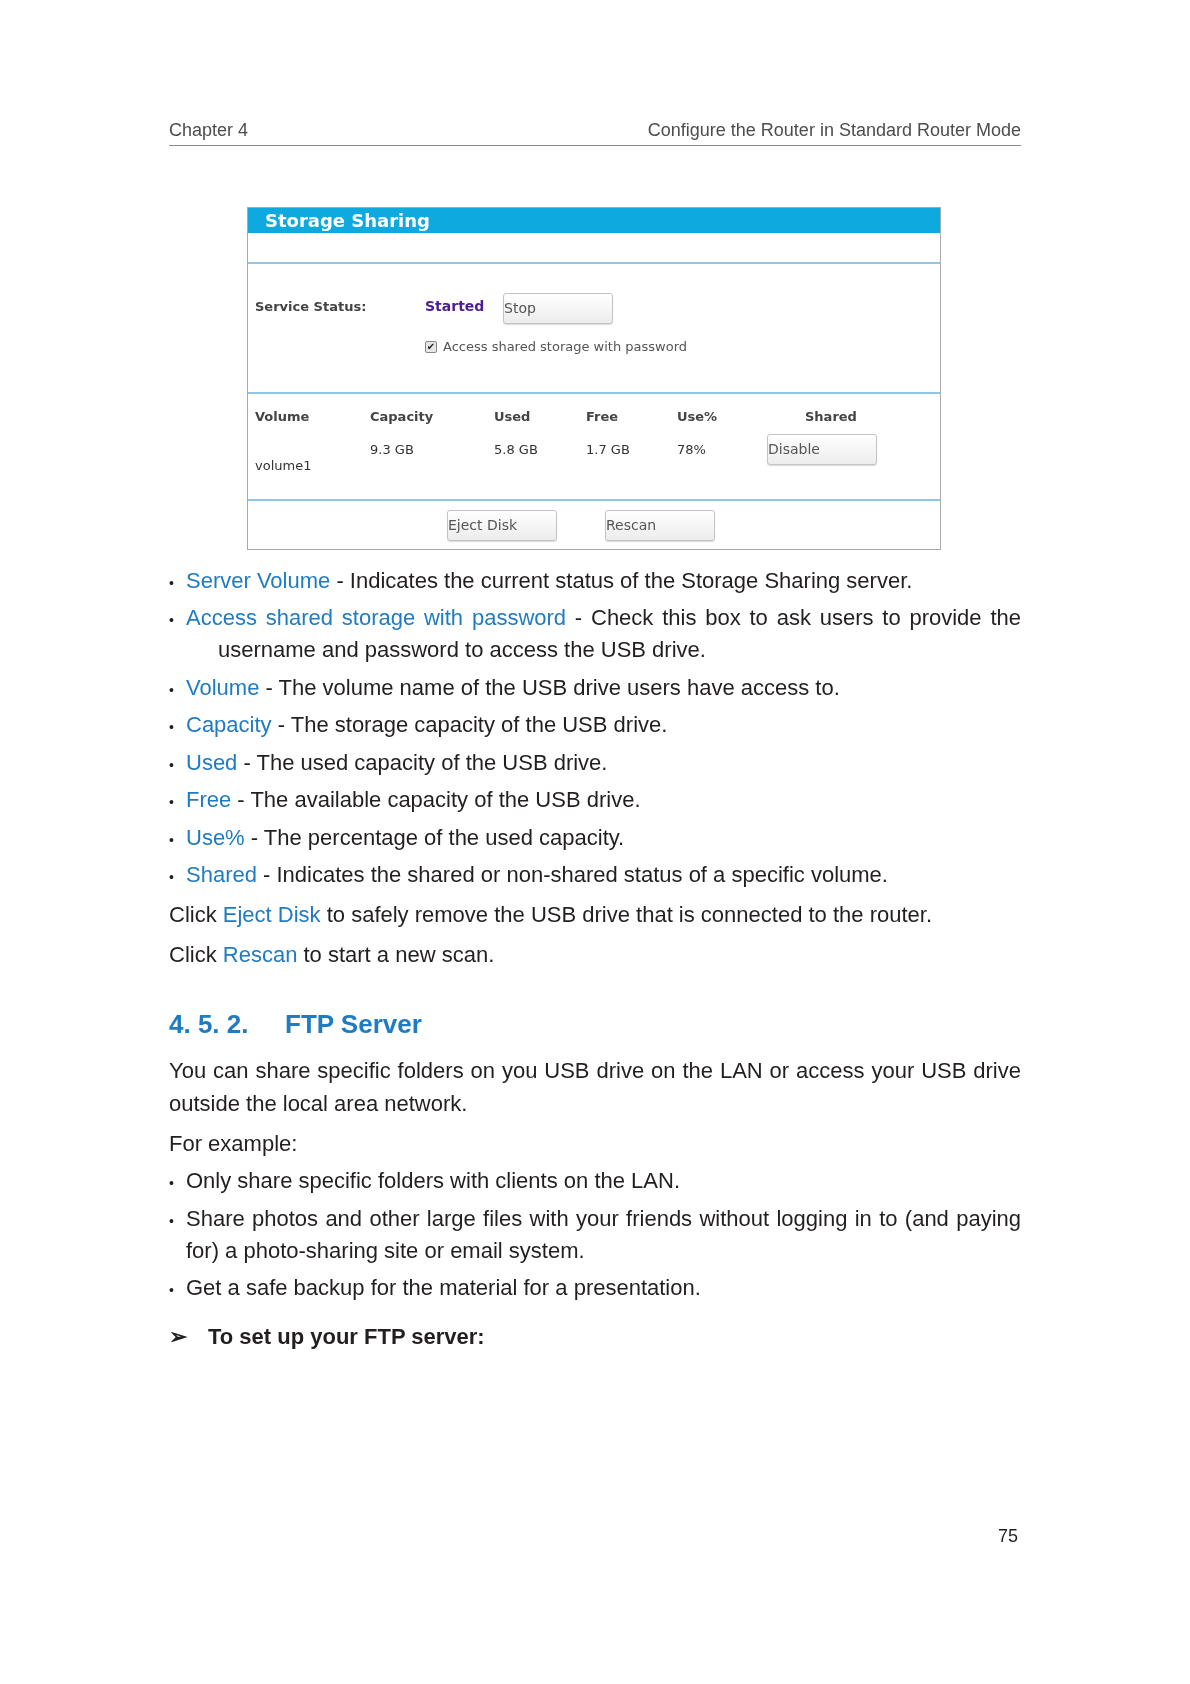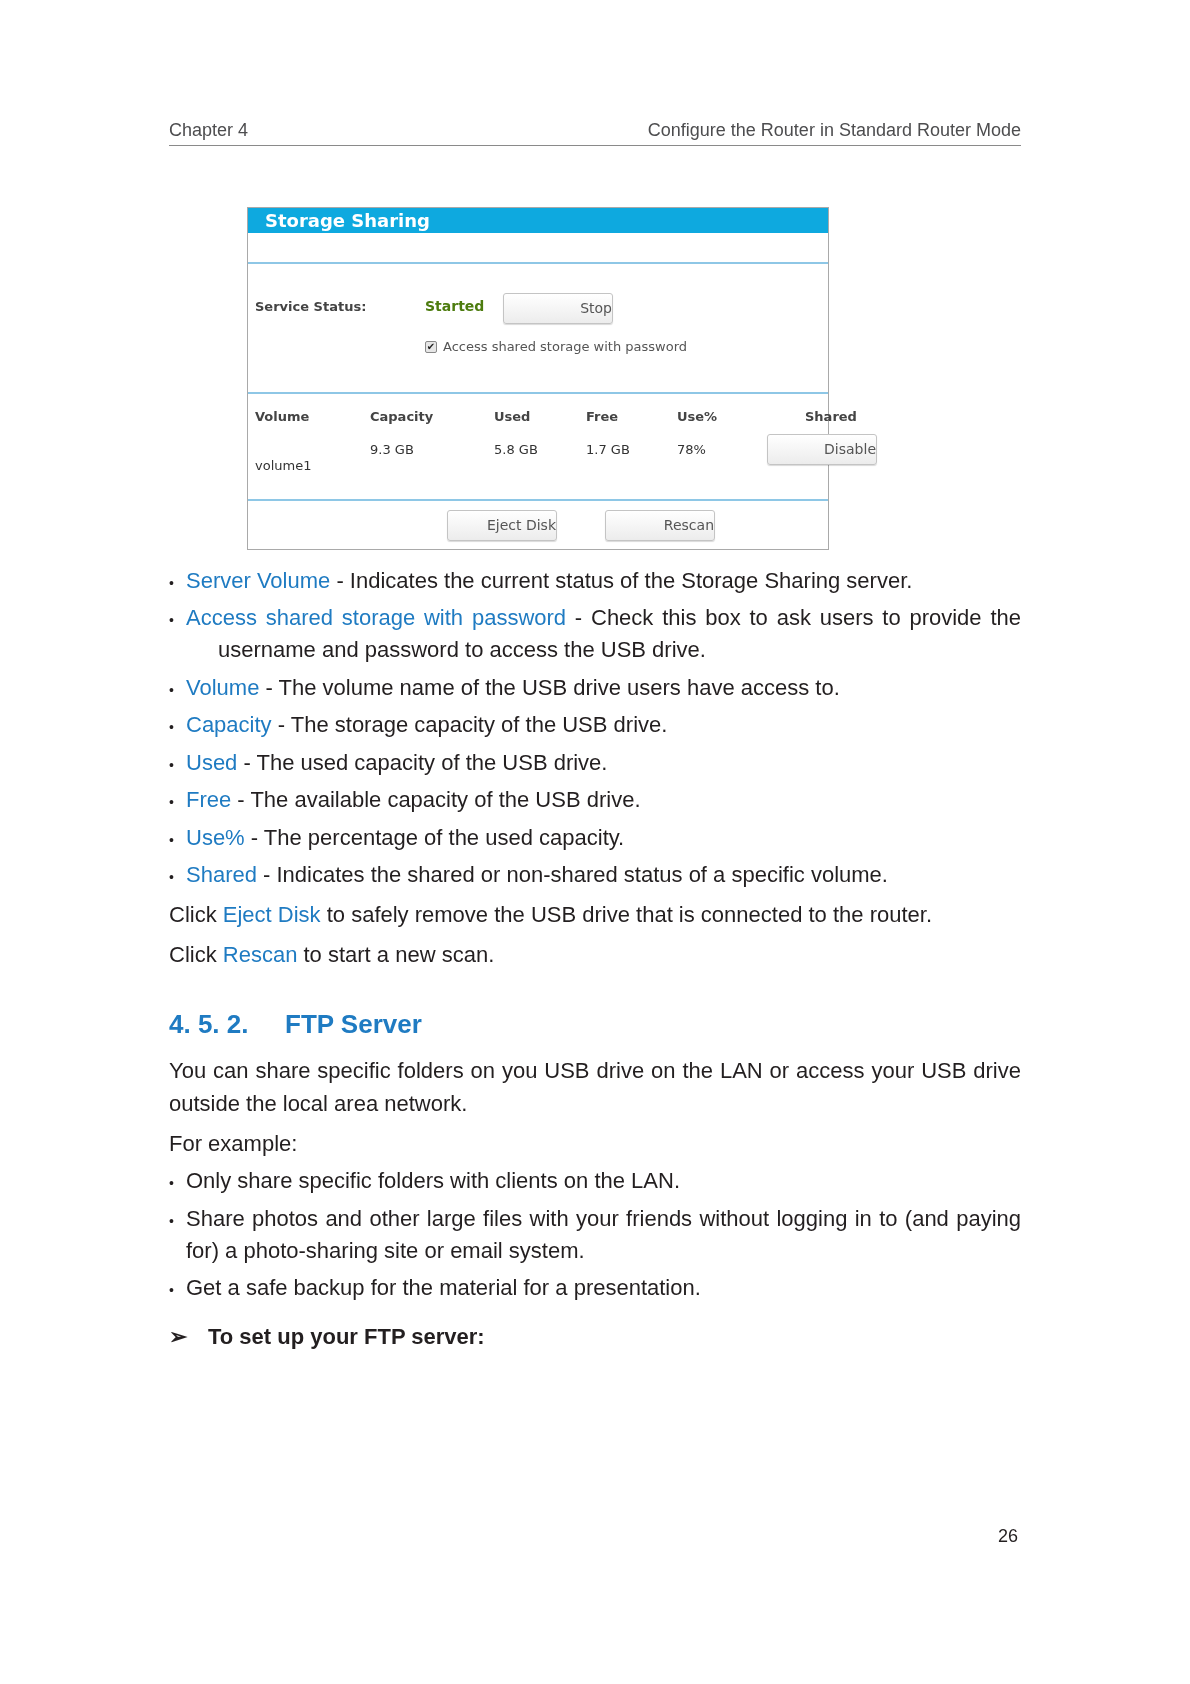--- a/index.html
+++ b/index.html
@@ -2,27 +2,27 @@
 <html><head>
 <meta charset="utf-8">
 <style>
   html, body { margin:0; padding:0; background:#ffffff; }
   body { width:1190px; height:1684px; position:relative; overflow:hidden;
          font-family:"Liberation Sans", sans-serif; color:#231f20; }
   .abs { position:absolute; }
   .hdr { font-size:18px; color:#4d4d4f; top:120px; }
   .hdr-rule { left:169px; width:852px; top:145px; height:1px; background:#8a8a8a; }
 
-  .panel { left:247px; top:207px; width:582px; height:343px; border:1px solid #a9a9a9; background:#fff; box-sizing:border-box; }
+  .panel { left:247px; top:207px; width:694px; height:343px; border:1px solid #a9a9a9; background:#fff; box-sizing:border-box; }
   .panel-title { left:0; top:0; right:0; height:25px; background:#0ea9df; color:#fff; font-weight:bold; font-size:18px; line-height:25px; padding-left:17px; font-family:"DejaVu Sans", sans-serif; letter-spacing:0; }
   .sep { left:0; right:0; height:2px; background:#8ec7e6; }
   .ui { font-family:"DejaVu Sans", sans-serif; font-size:13px; color:#333; }
   .ui-b { font-weight:bold; color:#444; }
-  .started { color:#4d7c0f; font-weight:bold; font-size:14px; }
-  .btn { position:absolute; background:linear-gradient(#ffffff,#ececec); border:1px solid #c4c4c4; border-radius:3px; box-shadow:0 1px 1px rgba(0,0,0,0.15); font-family:"DejaVu Sans", sans-serif; font-size:14px; color:#555; text-align:right; box-sizing:border-box; cursor:pointer; }
+  .started { color:#4c1d95; font-weight:bold; font-size:14px; }
+  .btn { position:absolute; background:linear-gradient(#ffffff,#ececec); border:1px solid #c4c4c4; border-radius:3px; box-shadow:0 1px 1px rgba(0,0,0,0.15); font-family:"DejaVu Sans", sans-serif; font-size:14px; color:#555; text-align:left; box-sizing:border-box; cursor:pointer; }
   .chk { position:absolute; width:12px; height:12px; border:1px solid #888; border-radius:2px; background:#e6e6e6; box-sizing:border-box; font-size:10px; line-height:10px; text-align:center; color:#222; }
 
   .txt { font-size:22px; line-height:26px; color:#231f20; white-space:nowrap; }
   .blue { color:#1f7bc2; }
   .bullet { font-size:14px; color:#231f20; }
   .heading { font-size:26px; font-weight:bold; color:#1f7bc2; }
   .bold { font-weight:bold; }
 </style>
 </head>
 <body>
@@ -128,13 +128,13 @@
   </div>
   <div class="abs txt" style="left:169px; top:1275px;">
     <span class="bullet" style="position:absolute; left:0; top:2px;">•</span>
     <span style="position:absolute; left:17px; top:0;">Get a safe backup for the material for a presentation.</span>
   </div>
 </div>
 
 <div class="abs txt bold" style="left:169px; top:1324px;">➢</div>
 <div class="abs txt bold" style="left:208px; top:1324px;">To set up your FTP server:</div>
 
-<div class="abs" style="left:998px; top:1526px; font-size:18px; color:#231f20;">26</div>
+<div class="abs" style="left:998px; top:1526px; font-size:18px; color:#231f20;">75</div>
 
 </body></html>

